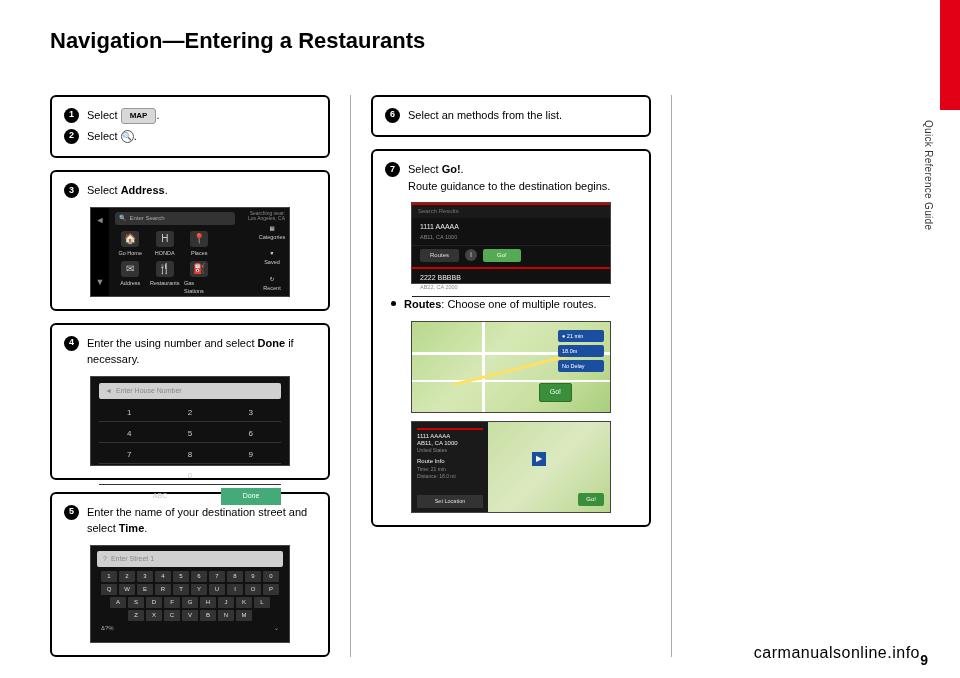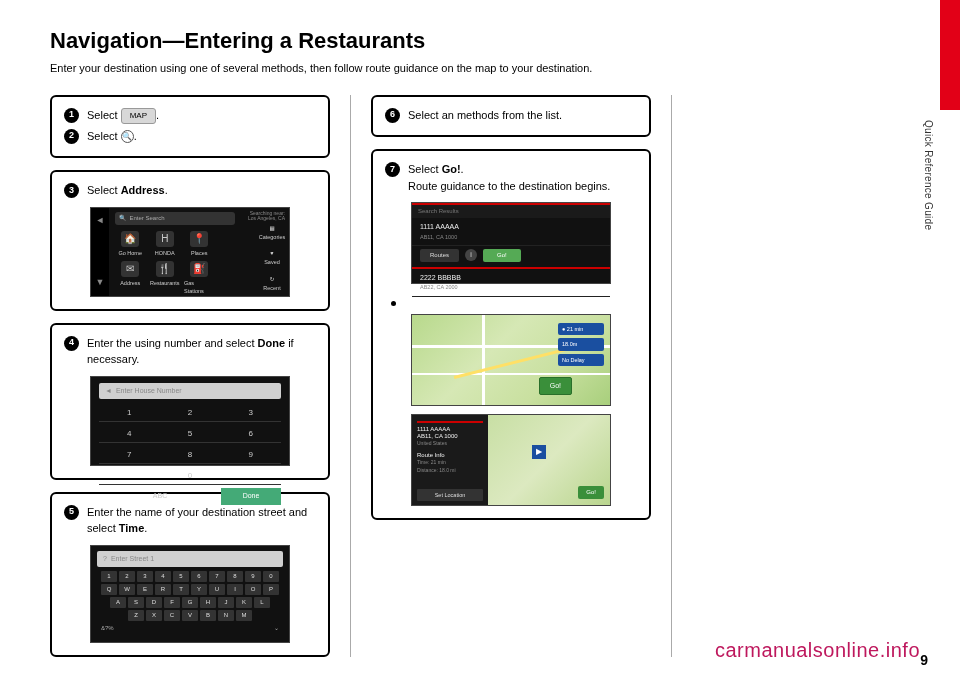--- a/index.html
+++ b/index.html
@@ -32,22 +32,22 @@
       position: absolute;
       right: 32px;
       bottom: 10px;
       font-size: 14px;
       font-weight: bold;
     }
     .watermark {
       position: absolute;
       right: 40px;
       bottom: 16px;
-      font-size: 20px;
-      color: #be185d;
+      font-size: 16px;
+      color: #000000;
       letter-spacing: 0.5px;
       font-weight: 500;
       z-index: 0;
       margin-left: 35px;
     }
     .content {
       padding: 28px 50px 20px 50px;
       position: relative;
       z-index: 1;
     }
@@ -106,21 +106,21 @@
       margin-top: 1px;
     }
     .step-text { flex: 1; }
     .map-btn {
       display: inline-block;
       background: #d8d8d8;
       border: 1px solid #999;
       border-radius: 3px;
       padding: 1px 8px;
       font-size: 8px;
-      font-weight: normal;
+      font-weight: bold;
       vertical-align: middle;
     }
     .search-icon-c {
       display: inline-flex;
       width: 13px; height: 13px;
       border: 1px solid #555;
       border-radius: 50%;
       align-items: center; justify-content: center;
       vertical-align: middle;
       font-size: 8px;
@@ -298,21 +298,21 @@
 <body>
 
 <div class="red-tab"></div>
 <div class="side-label">Quick Reference Guide</div>
 <div class="page-num">9</div>
 <div class="watermark">carmanualsonline.info</div>
 
 <div class="content">
   <h1>Navigation—Entering a Restaurants</h1>
   <p class="intro">
-    <span>Enter your destination using one of several methods, then follow route guidance on the map to your destination.</span><br>
+    <br>
   </p>
 
   <div class="columns">
 
     <div class="col">
 
       <div class="card">
         <div class="step">
           <span class="num-badge">1</span>
           <span class="step-text">
@@ -523,20 +523,21 @@
           </div>
           <div class="redline"></div>
           <div class="item">
             <div class="t1">2222 BBBBB</div>
             <div class="t2">AB22, CA 2000</div>
           </div>
         </div>
 
         <div class="bullet-row">
           <div class="bullet-dot"></div>
+          <div><b>Routes</b><span>: Choose one of multiple routes.</span></div>
         </div>
 
         <div class="shot shot-map">
           <div class="road h1"></div>
             <div class="road h2"></div>
             <div class="road v1"></div>
             <div class="road d1"></div>
           <div class="panel">
             <div class="chip">● 21 min</div>
             <div class="chip">18.0m</div>

